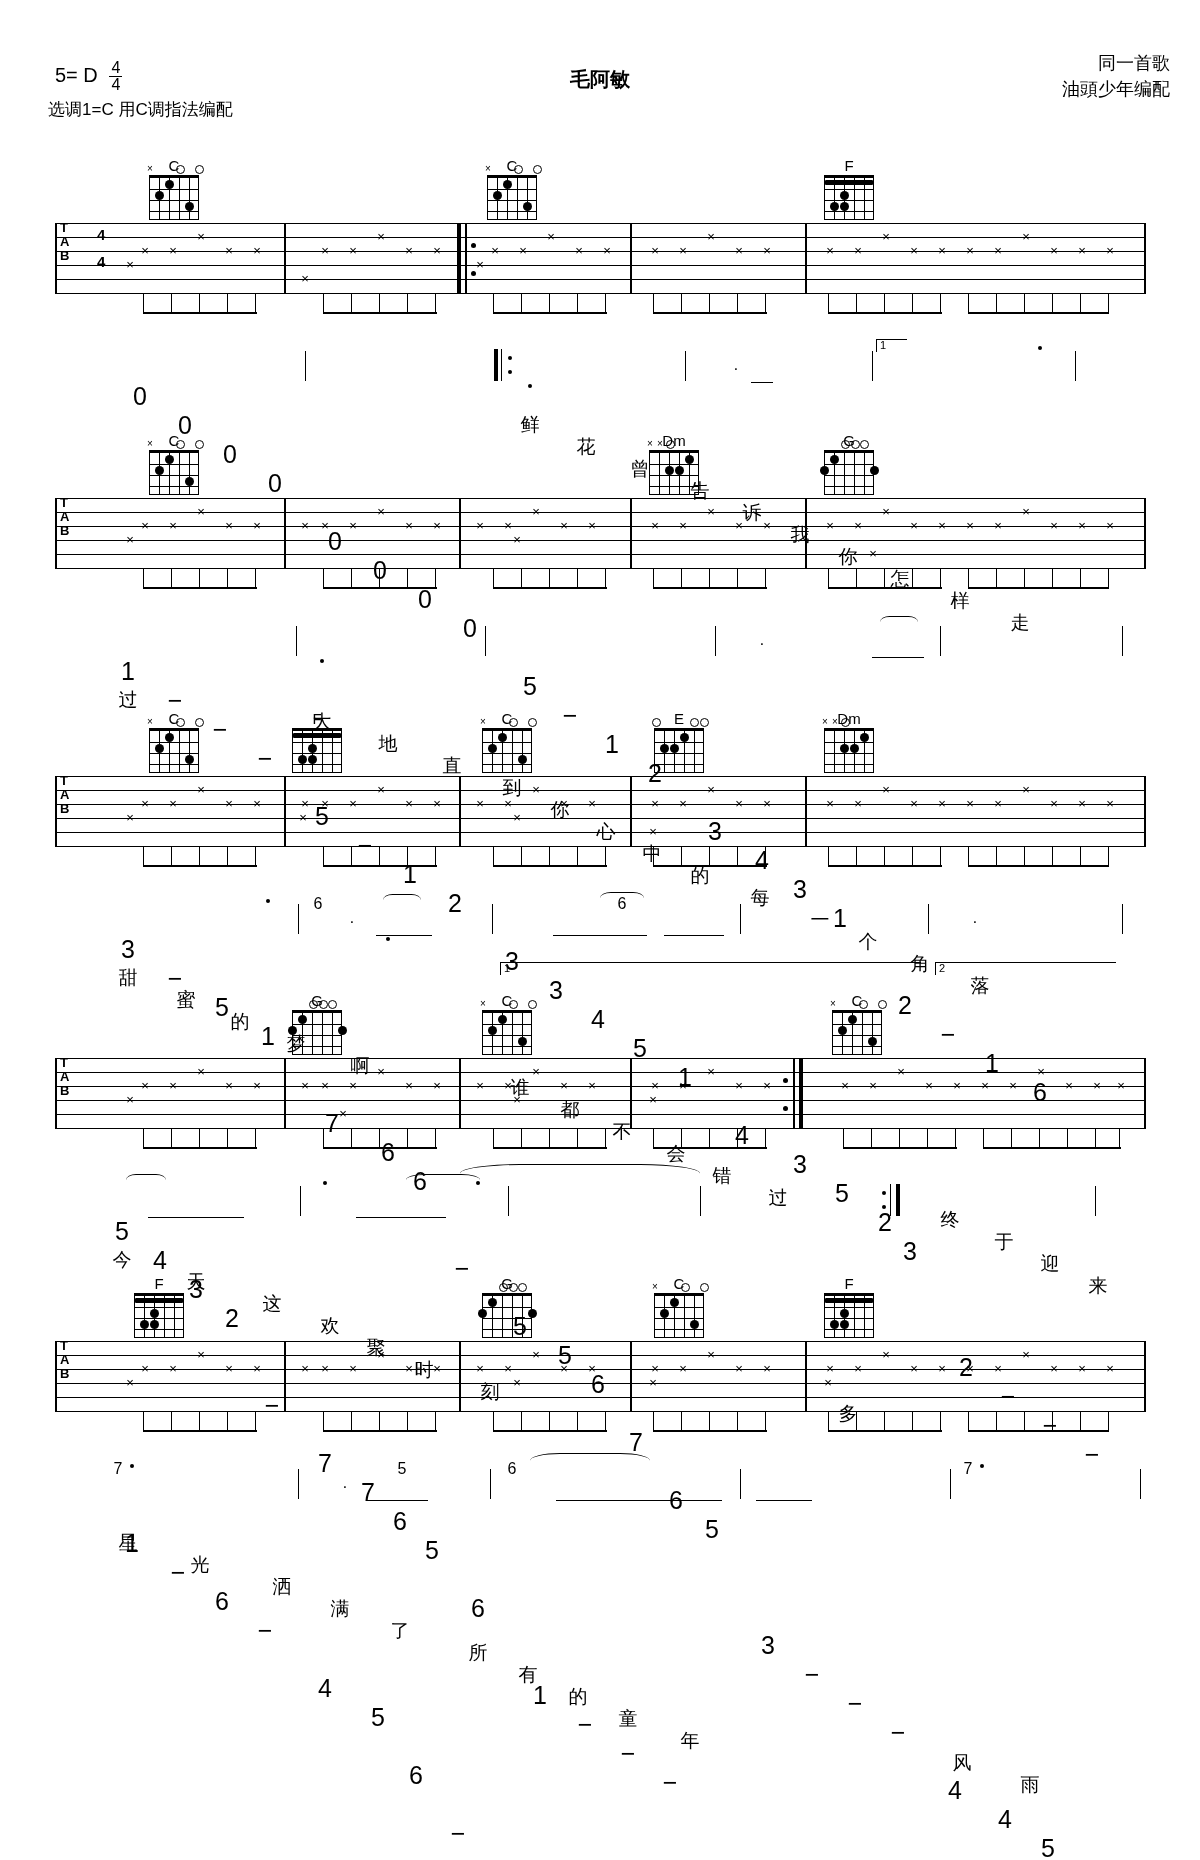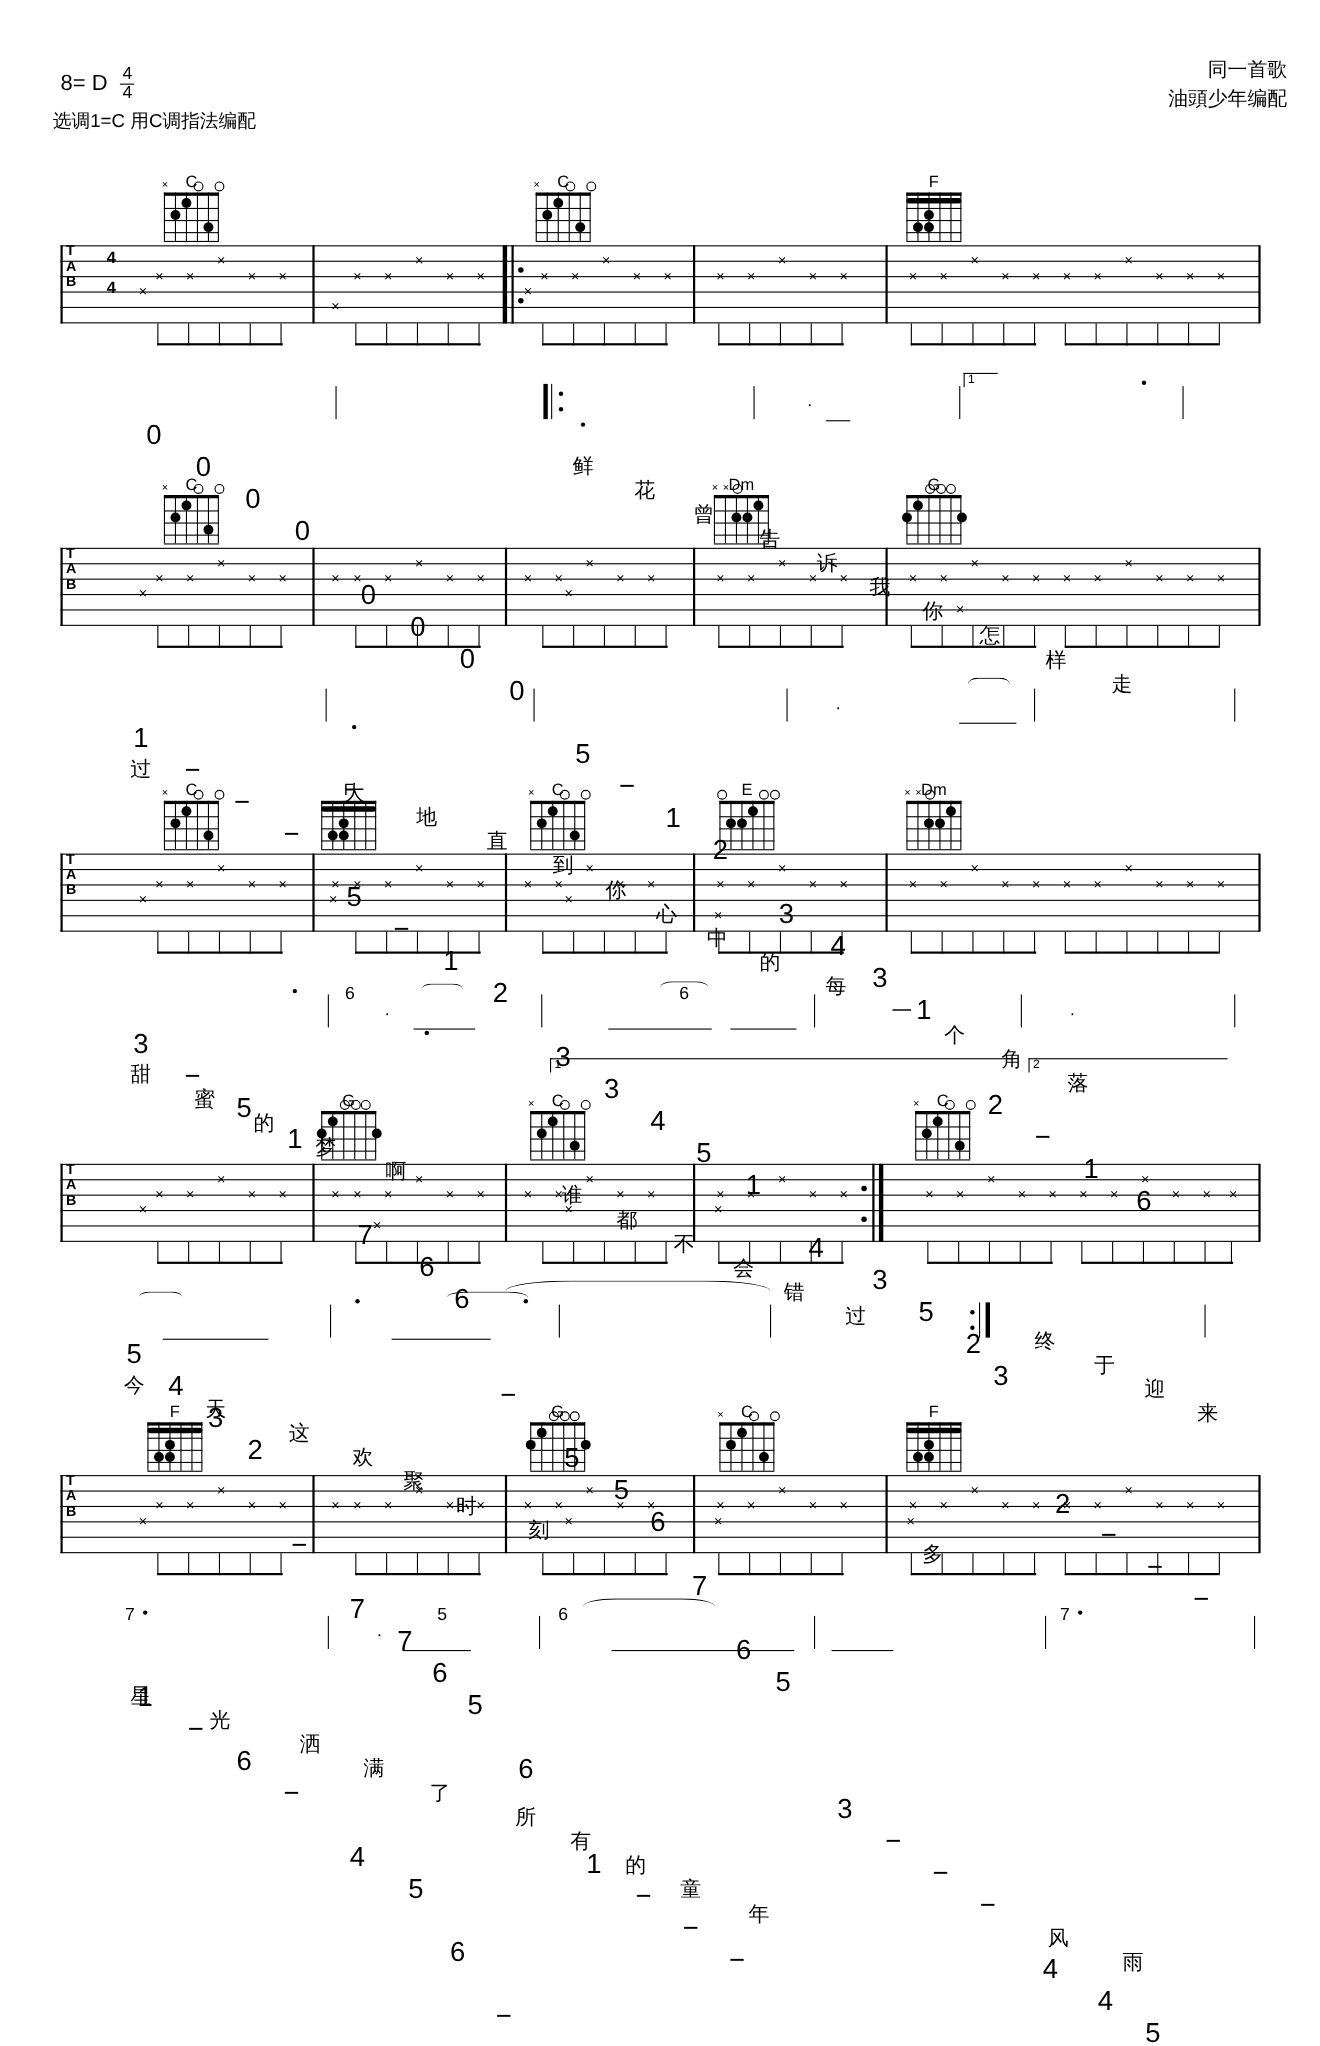--- a/index.html
+++ b/index.html
@@ -80,23 +80,24 @@
   .tie{position:absolute;border-top:1.5px solid #000;border-radius:50%/100%;height:11px;width:40px;border-left:none;border-right:none;border-bottom:none;}
   .volta{position:absolute;border-left:1.4px solid #000;border-top:1.4px solid #000;height:12px;}
   .volta span{position:absolute;left:3px;top:-1px;font-size:11px;}
   .rdots{position:absolute;}
 </style>
 </head>
 <body>
 
 <div class="sheet">
 
+  <div class="composer">毛阿敏</div>
 
   <div class="keybox">
-    <span>8= D</span>
+    <span>5= D</span>
     <span class="frac">
       <span class="num">4</span>
       <span class="den">4</span>
     </span>
   </div>
   <div class="subkey">选调1=C 用C调指法编配</div>
 
   <div class="credit">
     <div>同一首歌</div>
     <div>油頭少年编配</div>

